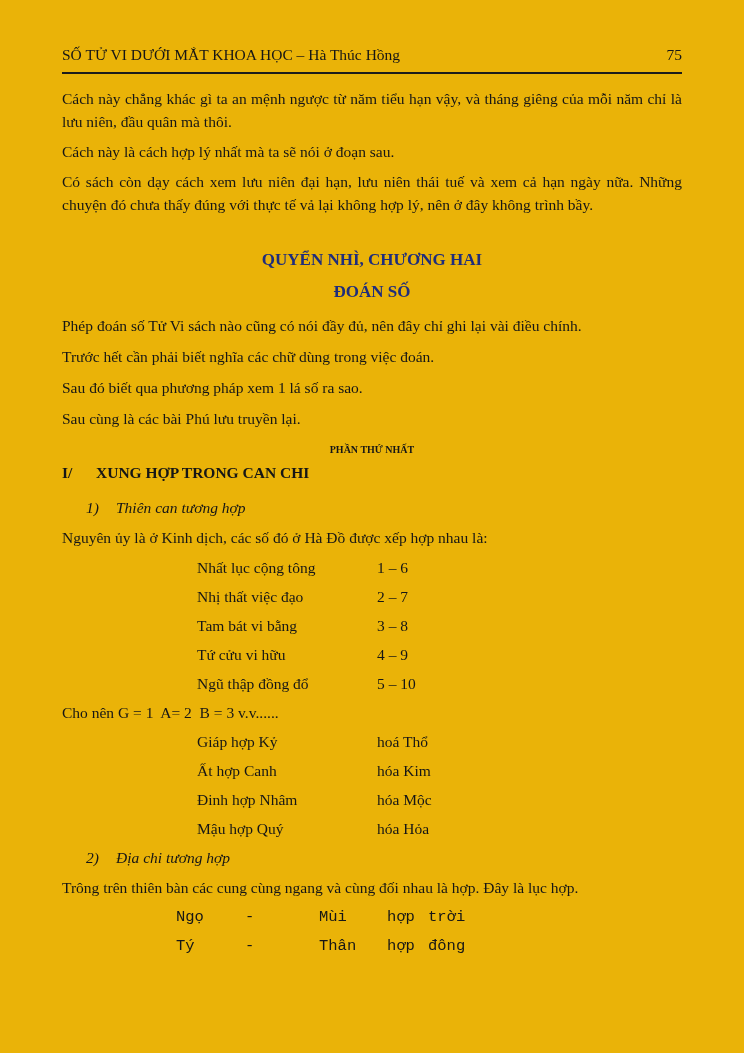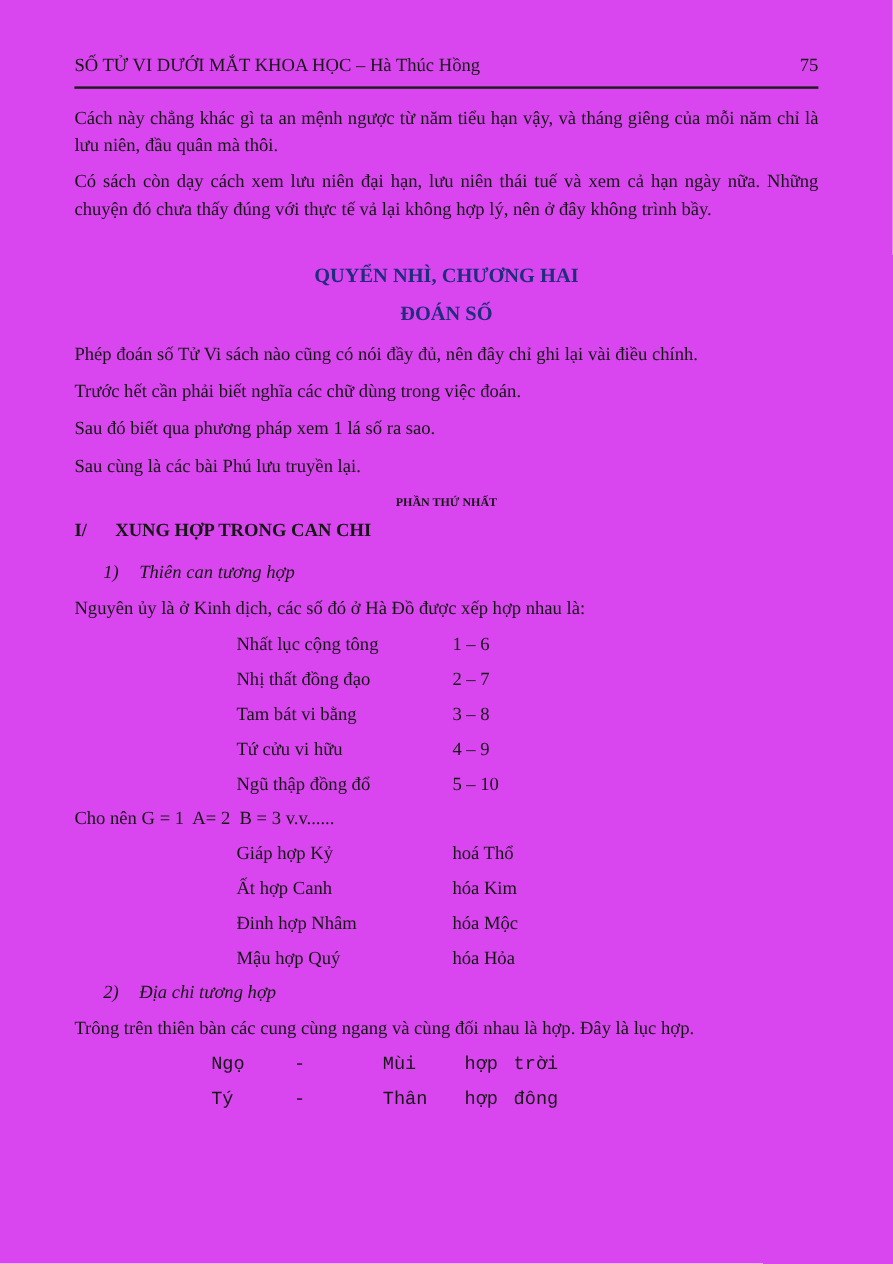--- a/index.html
+++ b/index.html
@@ -5,21 +5,21 @@
   html, body {
     margin: 0;
     padding: 0;
     background: #ffffff;
   }
   .page {
     position: relative;
     width: 744px;
     height: 1053px;
     margin: 0 auto;
-    background: #d946ef;
+    background: #eab308;
     box-sizing: border-box;
     padding: 0 62px;
     font-family: "Liberation Serif", "DejaVu Serif", serif;
     color: #161616;
     overflow: hidden;
   }
   .page-header {
     display: flex;
     justify-content: space-between;
     align-items: flex-end;
@@ -113,20 +113,21 @@
 <body>
 
 <div class="page">
 
   <div class="page-header">
     <span>SỐ TỬ VI DƯỚI MẮT KHOA HỌC – Hà Thúc Hồng</span>
     <span>75</span>
   </div>
 
   <p class="para first-para">Cách này chẳng khác gì ta an mệnh ngược từ năm tiểu hạn vậy, và tháng giêng của mỗi năm chỉ là lưu niên, đầu quân mà thôi.</p>
+  <p class="para">Cách này là cách hợp lý nhất mà ta sẽ nói ở đoạn sau.</p>
   <p class="para">Có sách còn dạy cách xem lưu niên đại hạn, lưu niên thái tuế và xem cả hạn ngày nữa. Những chuyện đó chưa thấy đúng với thực tế vả lại không hợp lý, nên ở đây không trình bầy.</p>
 
   <h1 class="chapter-title">QUYỂN NHÌ, CHƯƠNG HAI</h1>
   <h2 class="chapter-sub">ĐOÁN SỐ</h2>
 
   <p class="para pq">Phép đoán số Tử Vi sách nào cũng có nói đầy đủ, nên đây chỉ ghi lại vài điều chính.</p>
   <p class="para pq">Trước hết cần phải biết nghĩa các chữ dùng trong việc đoán.</p>
   <p class="para pq">Sau đó biết qua phương pháp xem 1 lá số ra sao.</p>
   <p class="para pq">Sau cùng là các bài Phú lưu truyền lại.</p>
 
@@ -140,21 +141,21 @@
     <span class="sub-num">1)</span><span>Thiên can tương hợp</span>
   </div>
 
   <p class="para">Nguyên ủy là ở Kinh dịch, các số đó ở Hà Đồ được xếp hợp nhau là:</p>
 
   <div class="pair-list">
     <div class="pair-row">
       <span class="pair-label">Nhất lục cộng tông</span><span>1 – 6</span>
     </div>
     <div class="pair-row">
-      <span class="pair-label">Nhị thất đồng đạo</span><span>2 – 7</span>
+      <span class="pair-label">Nhị thất việc đạo</span><span>2 – 7</span>
     </div>
     <div class="pair-row">
       <span class="pair-label">Tam bát vi bằng</span><span>3 – 8</span>
     </div>
     <div class="pair-row">
       <span class="pair-label">Tứ cửu vi hữu</span><span>4 – 9</span>
     </div>
     <div class="pair-row">
       <span class="pair-label">Ngũ thập đồng đổ</span><span>5 – 10</span>
     </div>

